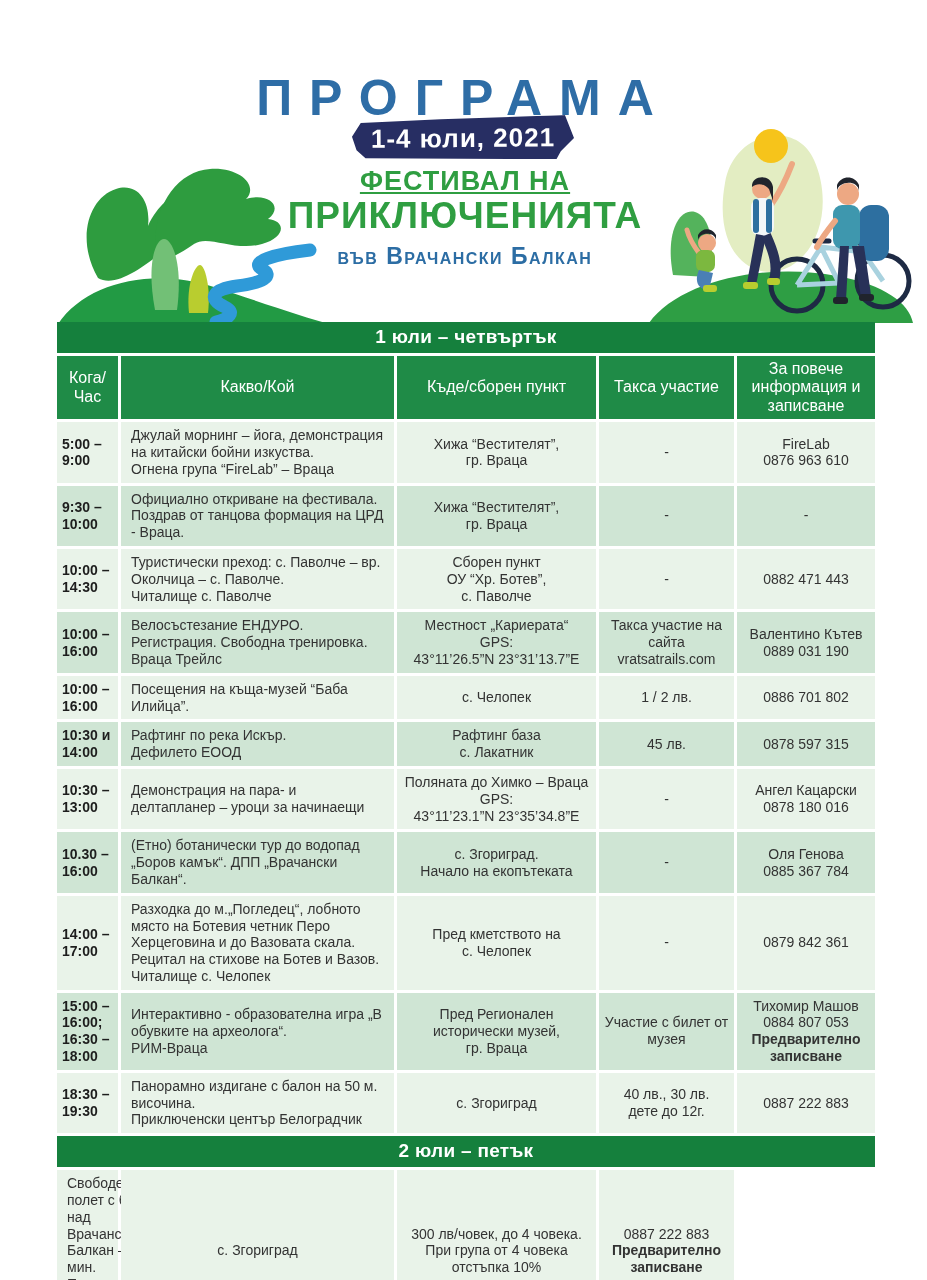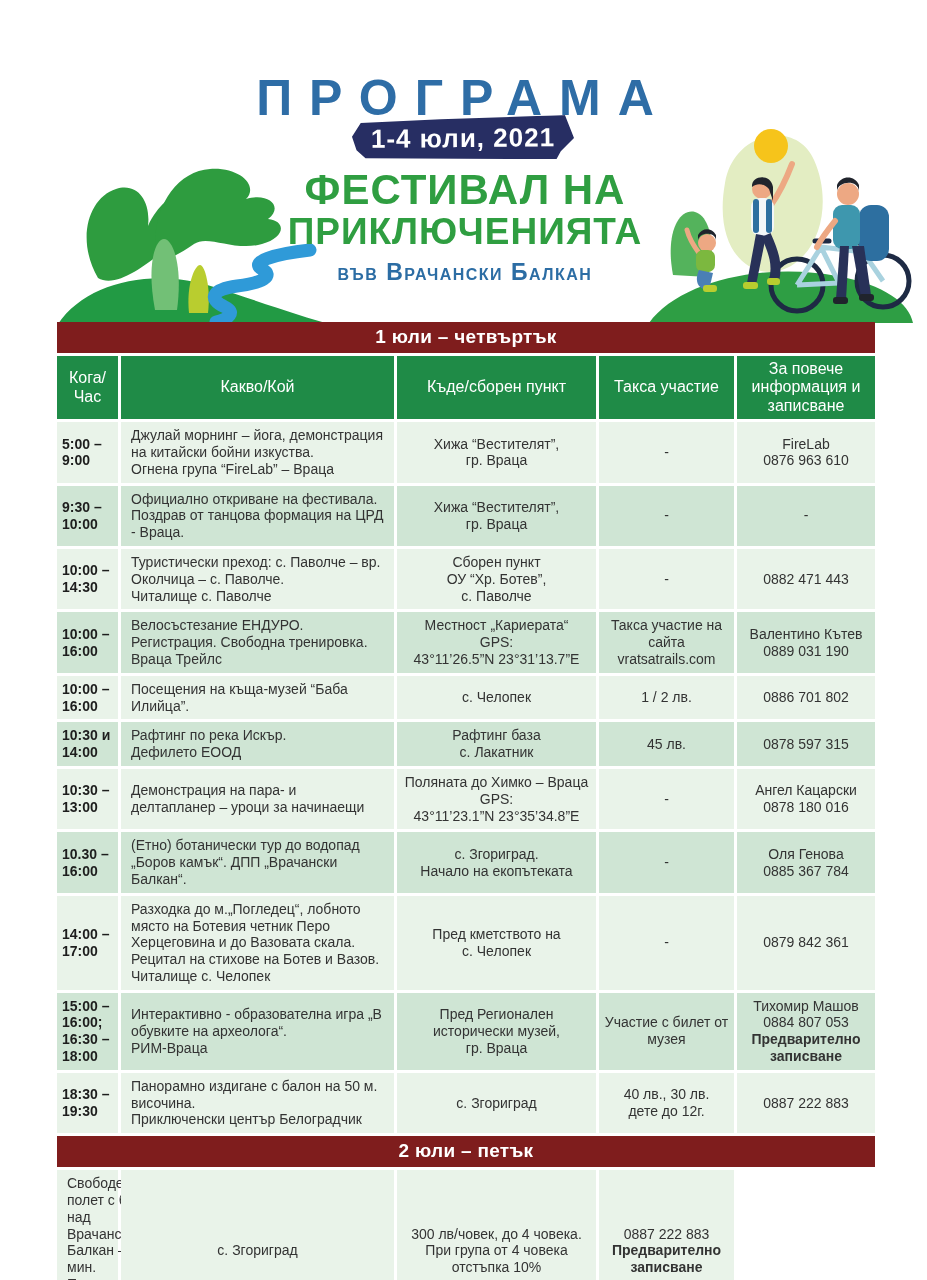--- a/index.html
+++ b/index.html
@@ -24,36 +24,36 @@
     background:#272e63;color:#fff;
     display:flex;align-items:center;justify-content:center;
     font-size:26px;font-weight:700;letter-spacing:1px;
     clip-path:polygon(0% 45%,4% 14%,40% 7%,96% 0%,100% 52%,94% 82%,92% 100%,6% 94%,2% 76%);
     transform:rotate(-0.5deg);
   }
   .festival{
     position:absolute;left:245px;top:167px;width:440px;
     text-align:center;color:#2f9e41;font-weight:700;line-height:1.08;
   }
-  .festival .l1{font-size:42px;letter-spacing:1px;}
+  .festival .l1{font-size:27px;letter-spacing:1px;text-decoration:underline;}
   .festival .l2{font-size:37px;letter-spacing:1px;}
   .festival .sub{
     margin-top:8px;font-size:23px;font-weight:700;letter-spacing:1.5px;
     color:#2c6da4;font-variant:small-caps;
   }
   .logo-left{position:absolute;left:58px;top:158px;width:272px;height:166px;}
   .illu-right{position:absolute;left:645px;top:113px;width:282px;height:210px;}
 
   
   .schedule{
     position:absolute;left:57px;top:322px;width:818px;
     display:flex;flex-direction:column;gap:3px;
   }
   .band{
-    background:#7f1d1d;color:#fff;
+    background:#15803d;color:#fff;
     text-align:center;font-size:19px;font-weight:700;
     padding:4px 0 5px 0;letter-spacing:.3px;
   }
   .grid-row{
     display:grid;
     grid-template-columns:61px 1fr 199px 135px 138px;
     gap:3px;
   }
   .grid-row{--rowbg:#e9f3e9;}
   .grid-row.alt{--rowbg:#cfe5d4;}

